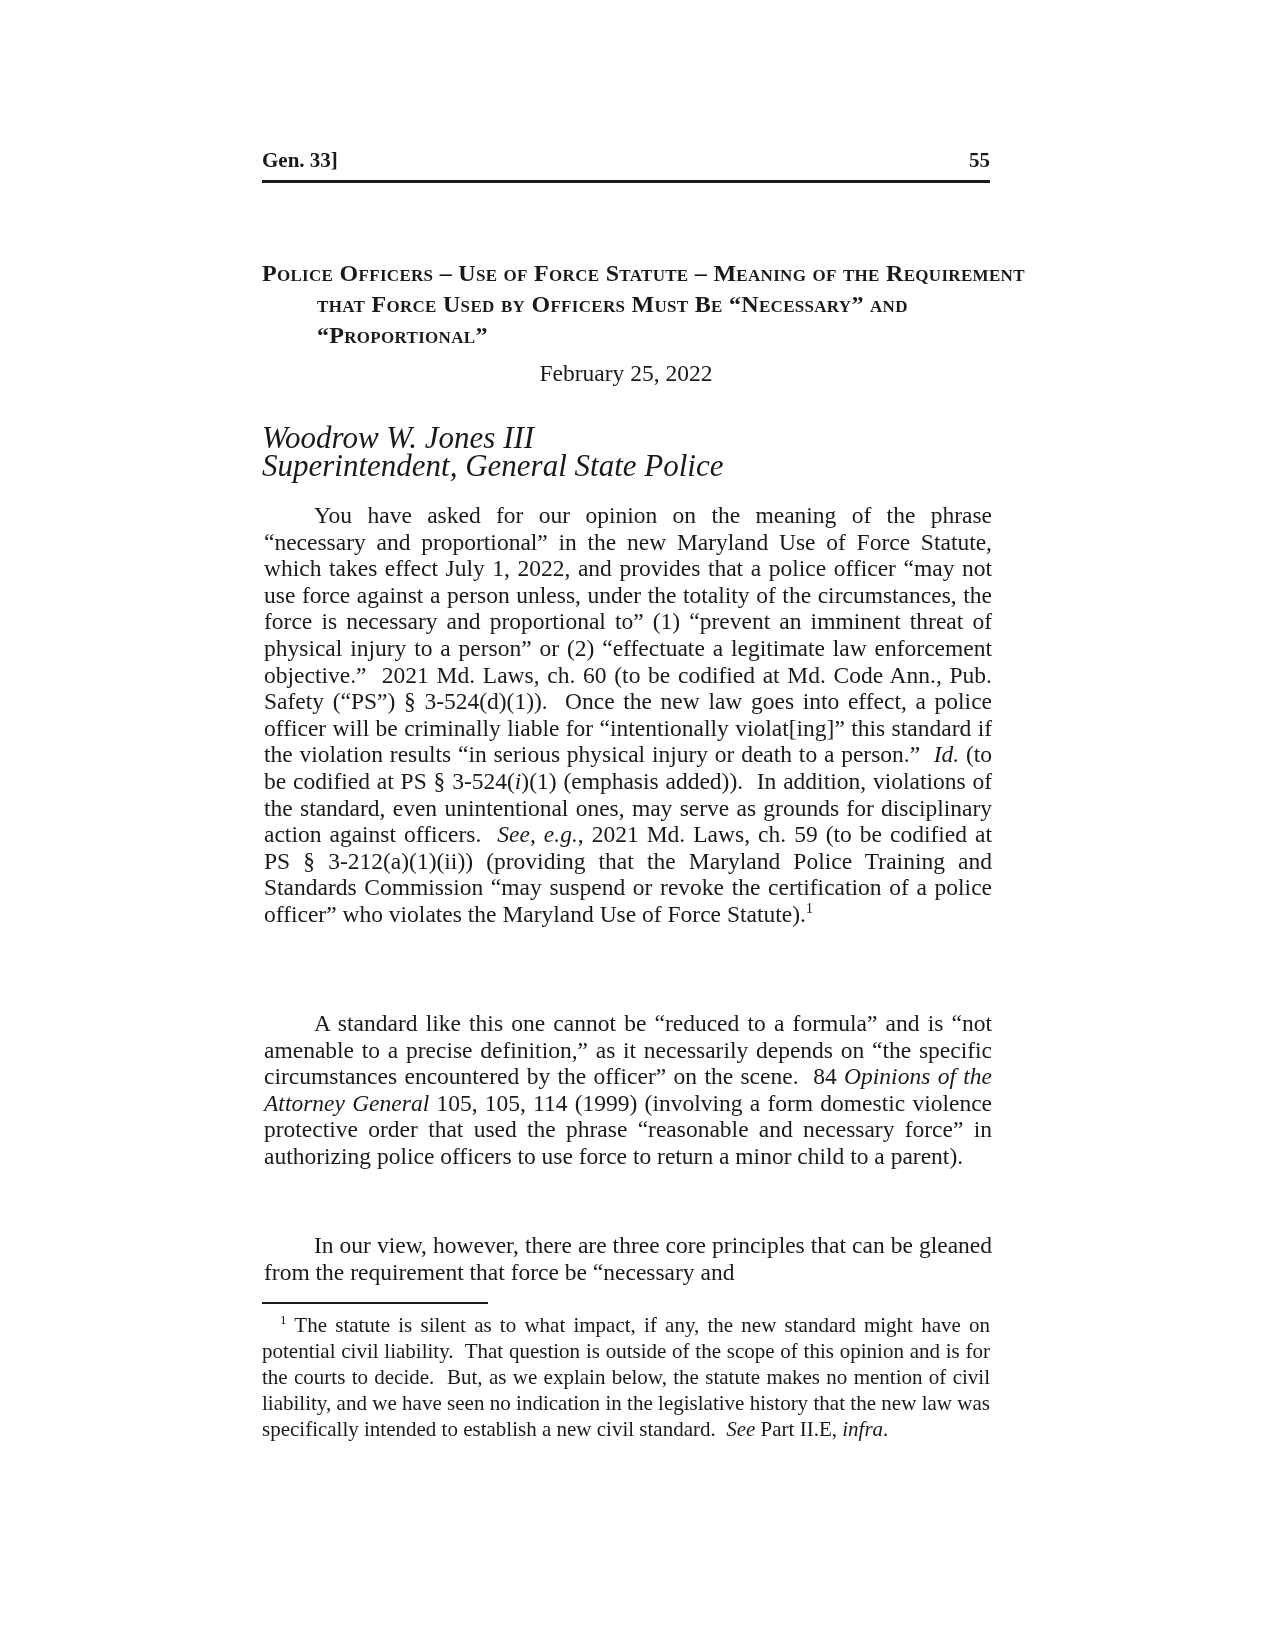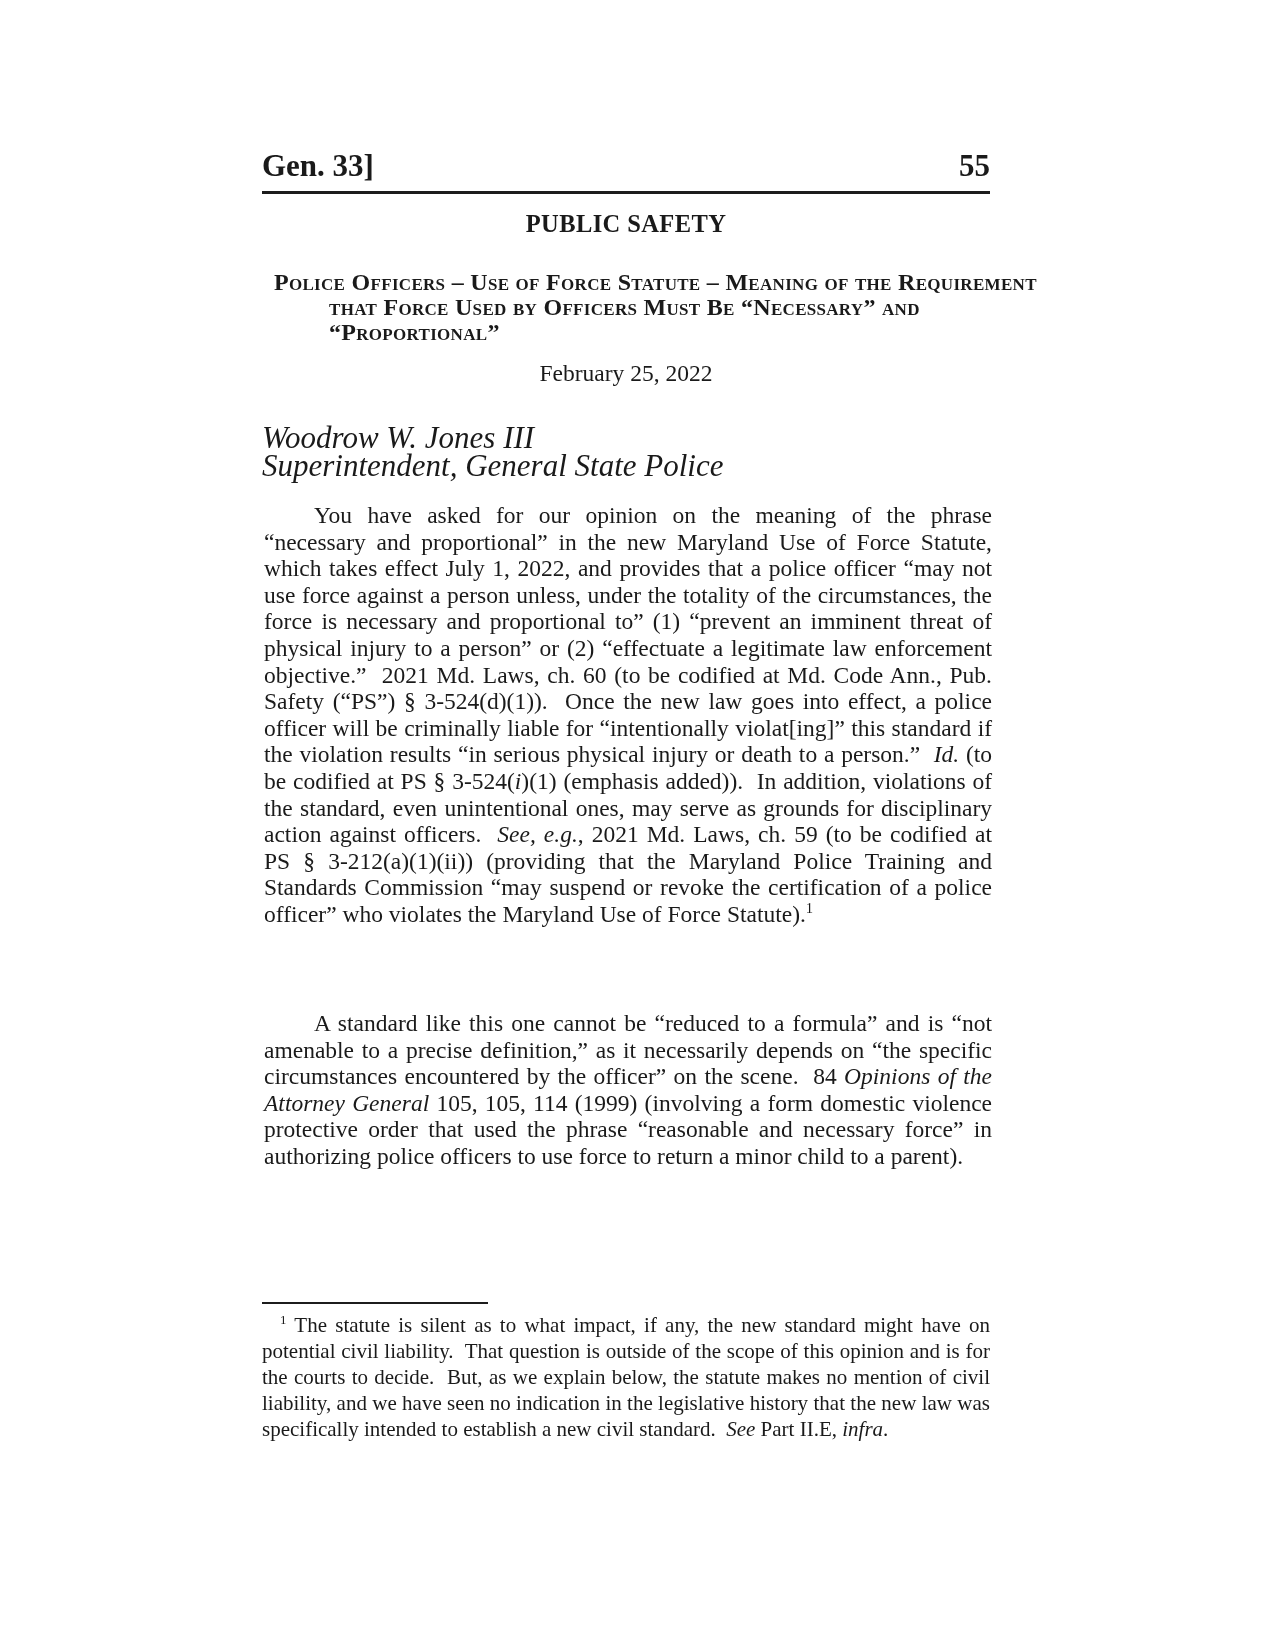--- a/index.html
+++ b/index.html
@@ -20,39 +20,39 @@
     position: absolute;
     left: 262px;
     width: 728px;
   }
   .running-head {
     top: 148px;
     display: flex;
     justify-content: space-between;
     align-items: baseline;
     font-weight: bold;
-    font-size: 31px;
+    font-size: 21px;
     padding-bottom: 7px;
     border-bottom: 3px solid #1c1c1c;
   }
   .section-heading {
     top: 210px;
     margin: 0;
     text-align: center;
     font-size: 24.5px;
     font-weight: bold;
     letter-spacing: 0.4px;
   }
   .opinion-title {
     top: 258px;
-    margin: 12px;
+    margin: 0;
     font-size: 24px;
     font-weight: bold;
     font-variant: small-caps;
-    line-height: 25px;
+    line-height: 31px;
     padding-left: 55px;
     text-indent: -55px;
     letter-spacing: 0.3px;
   }
   .opinion-date {
     top: 360px;
     text-align: center;
     font-size: 23.5px;
   }
   .addressee {
@@ -92,33 +92,33 @@
 </head>
 <body>
 
 <div class="page">
 
   <header class="block running-head">
     <span>Gen. 33]</span>
     <span>55</span>
   </header>
 
-  <h1 class="block section-heading">PUBLIC SAFETY</h1>
 
   <h2 class="block opinion-title">Police Officers – Use of Force Statute – Meaning of the Requirement that Force Used by Officers Must Be “Necessary” and “Proportional”</h2>
 
   <div class="block opinion-date">February 25, 2022</div>
 
   <div class="block addressee">
     <div>Woodrow W. Jones III</div>
     <div>Superintendent, General State Police</div>
   </div>
 
   <p class="block body-para para-1">You have asked for our opinion on the meaning of the phrase “necessary and proportional” in the new Maryland Use of Force Statute, which takes effect July 1, 2022, and provides that a police officer “may not use force against a person unless, under the totality of the circumstances, the force is necessary and proportional to” (1) “prevent an imminent threat of physical injury to a person” or (2) “effectuate a legitimate law enforcement objective.”&nbsp; 2021 Md. Laws, ch. 60 (to be codified at Md. Code Ann., Pub. Safety (“PS”) § 3-524(d)(1)).&nbsp; Once the new law goes into effect, a police officer will be criminally liable for “intentionally violat[ing]” this standard if the violation results “in serious physical injury or death to a person.”&nbsp; <i>Id.</i> (to be codified at PS § 3-524(<i>i</i>)(1) (emphasis added)).&nbsp; In addition, violations of the standard, even unintentional ones, may serve as grounds for disciplinary action against officers.&nbsp; <i>See, e.g.</i>, 2021 Md. Laws, ch. 59 (to be codified at PS § 3-212(a)(1)(ii)) (providing that the Maryland Police Training and Standards Commission “may suspend or revoke the certification of a police officer” who violates the Maryland Use of Force Statute).<sup>1</sup></p>
 
   <p class="block body-para para-2">A standard like this one cannot be “reduced to a formula” and is “not amenable to a precise definition,” as it necessarily depends on “the specific circumstances encountered by the officer” on the scene.&nbsp; 84 <i>Opinions of the Attorney General</i> 105, 105, 114 (1999) (involving a form domestic violence protective order that used the phrase “reasonable and necessary force” in authorizing police officers to use force to return a minor child to a parent).</p>
 
+  <p class="block body-para para-3">In our view, however, there are three core principles that can be gleaned from the requirement that force be “necessary and</p>
 
   <div class="block footnote-rule"></div>
 
   <div class="block footnote"><sup>1</sup> The statute is silent as to what impact, if any, the new standard might have on potential civil liability.&nbsp; That question is outside of the scope of this opinion and is for the courts to decide.&nbsp; But, as we explain below, the statute makes no mention of civil liability, and we have seen no indication in the legislative history that the new law was specifically intended to establish a new civil standard.&nbsp; <i>See</i> Part II.E, <i>infra</i>.</div>
 
 </div>
 
 </body></html>

